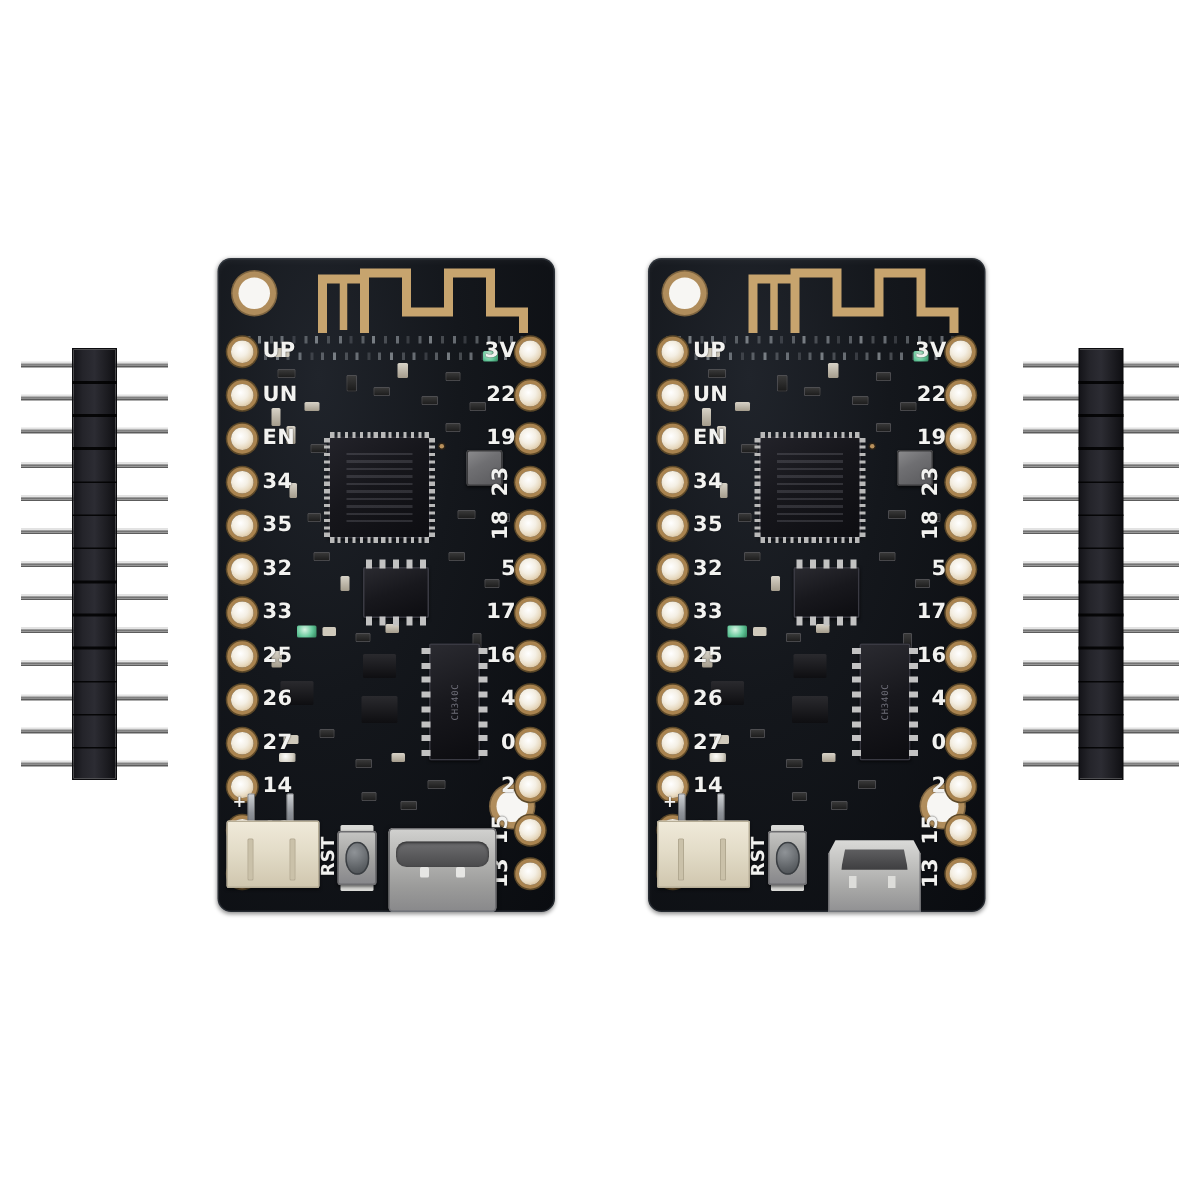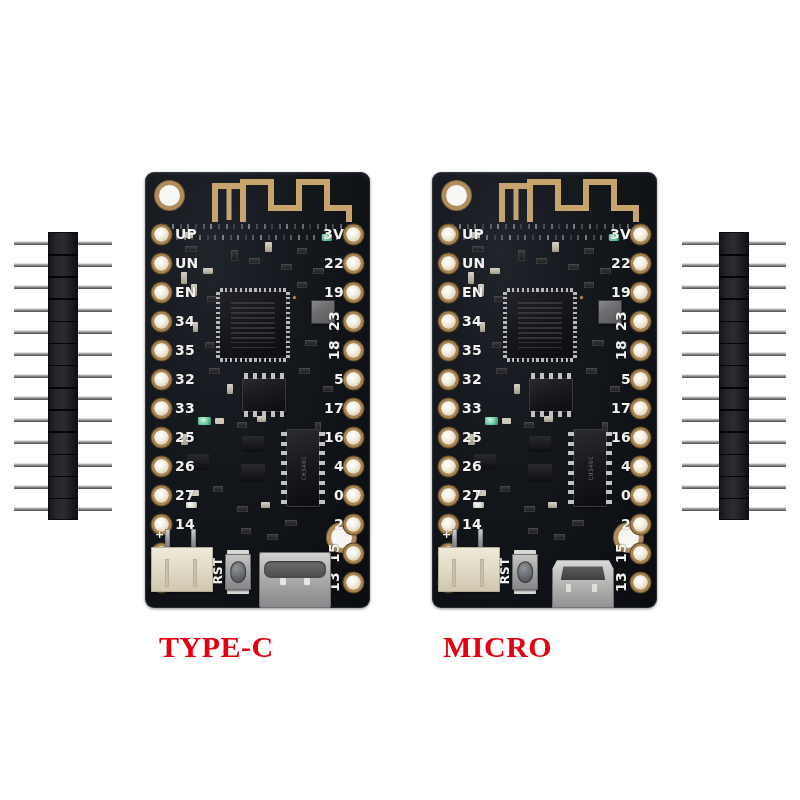--- a/index.html
+++ b/index.html
@@ -857,16 +857,14 @@
       <div class="smd smd-cap" style="left: 36px; top: 262px; width: 7px; height: 11px;"></div>
       <div class="smd smd-cap" style="left: 36px; top: 100px; width: 6px; height: 12px;"></div>
       <div class="smd smd-pad" style="left: 38px; top: 60px; width: 10px; height: 6px;"></div>
       <div class="smd smd-res" style="left: 178px; top: 214px; width: 10px; height: 6px;"></div>
       <div class="smd smd-res" style="left: 186px; top: 170px; width: 9px; height: 6px;"></div>
       <div class="smd smd-res" style="left: 60px; top: 170px; width: 9px; height: 6px;"></div>
       <div class="plabel" style="left: 60px; top: 392px; font-size: 12px; transform: rotate(-90deg); transform-origin: 50% 50%;">RST</div>
       <div class="plabel" style="left: 10px; top: 356px; font-size: 11px;">+</div>
     </div>
 
-  <div class="caption" id="capL" style="left:159px;top:630px;">TYPE-C</div>
-  <div class="caption" id="capR" style="left:443px;top:630px;">MICRO</div>
 
 </div>
 
 </body></html>

